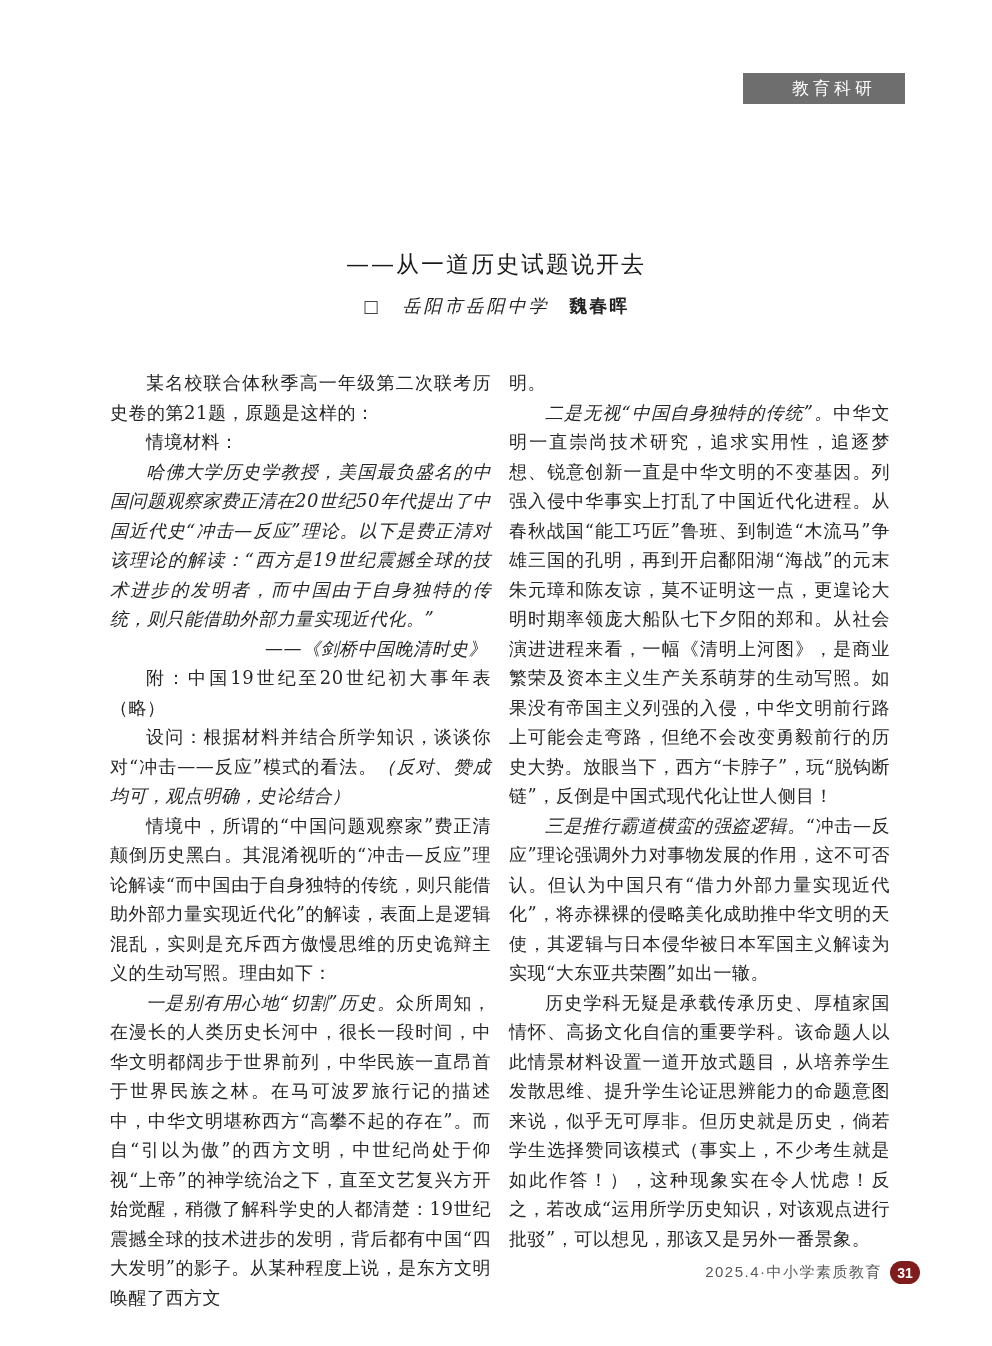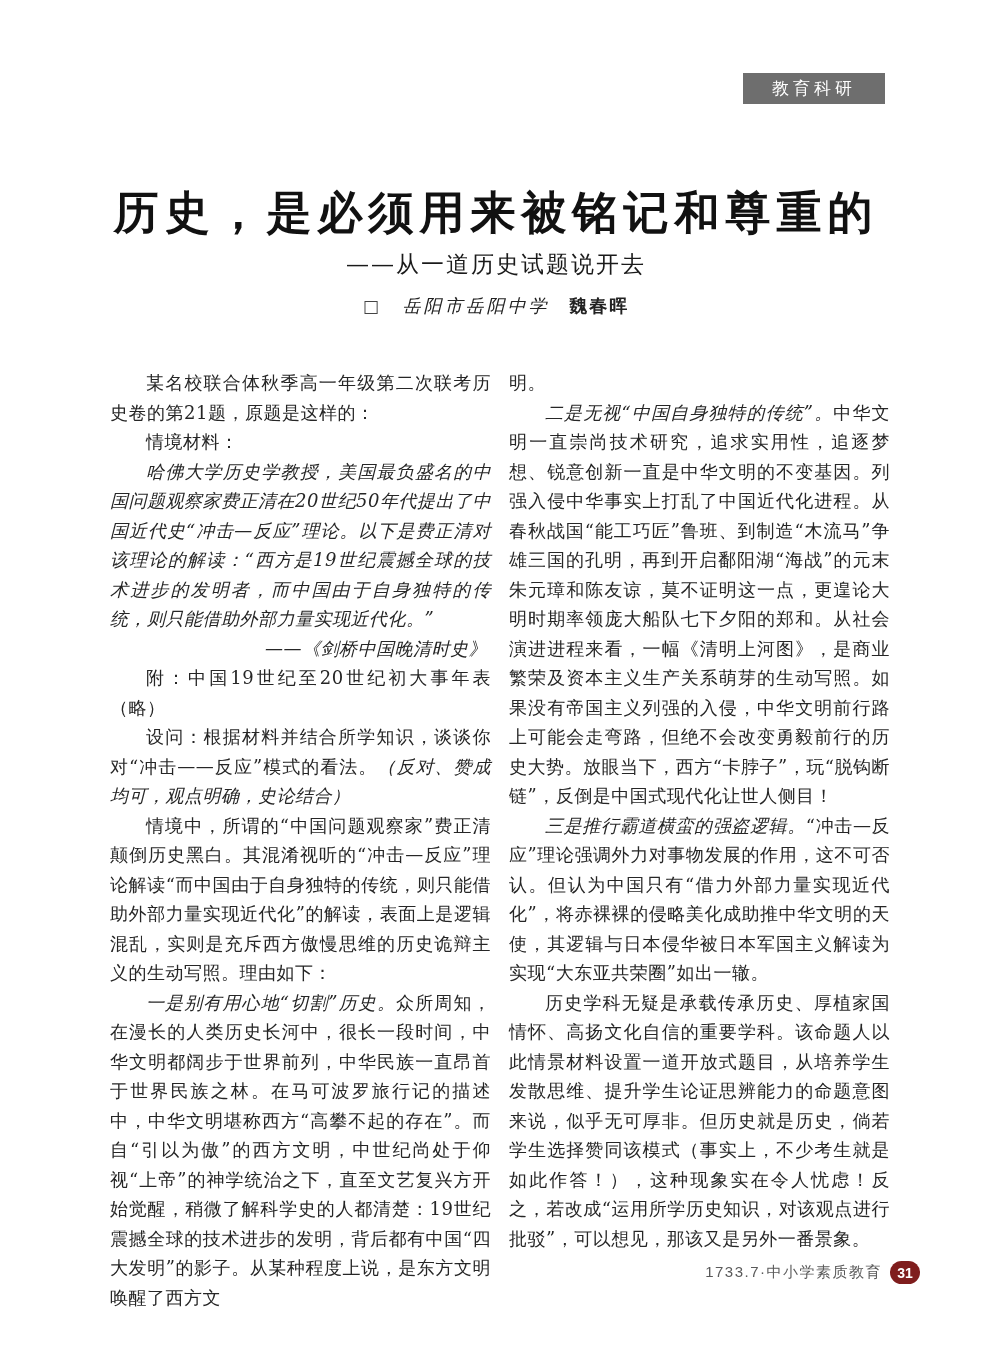--- a/index.html
+++ b/index.html
@@ -19,20 +19,21 @@
     width: 142px;
     height: 31px;
     background: #6e6e6e;
     color: #ffffff;
     font-family: "Liberation Sans", sans-serif;
     font-size: 17px;
     letter-spacing: 4px;
     display: flex;
     align-items: center;
     justify-content: center;
+    padding-left: 20px;
   }
   .title {
     position: absolute;
     top: 183px;
     left: 0;
     width: 100%;
     margin: 0;
     text-align: center;
     font-size: 45px;
     font-weight: 700;
@@ -123,21 +124,20 @@
     letter-spacing: 0;
   }
 </style>
 </head>
 <body>
 
 <div class="page">
 
   <div class="category-badge">教育科研</div>
 
-  <h1 class="title">历史，是必须用来被铭记和尊重的</h1>
 
   <div class="subtitle">——从一道历史试题说开去</div>
 
   <div class="byline">
     <span class="author-box">□</span>
     <span class="affiliation">岳阳市岳阳中学</span>
     <span class="author">魏春晖</span>
   </div>
 
   <div class="columns">
@@ -156,17 +156,17 @@
     <div class="col">
       <p>明。</p>
       <p class="indent"><span class="kai">二是无视“中国自身独特的传统”。</span><span>中华文明一直崇尚技术研究，追求实用性，追逐梦想、锐意创新一直是中华文明的不变基因。列强入侵中华事实上打乱了中国近代化进程。从春秋战国“能工巧匠”鲁班、到制造“木流马”争雄三国的孔明，再到开启鄱阳湖“海战”的元末朱元璋和陈友谅，莫不证明这一点，更遑论大明时期率领庞大船队七下夕阳的郑和。从社会演进进程来看，一幅《清明上河图》，是商业繁荣及资本主义生产关系萌芽的生动写照。如果没有帝国主义列强的入侵，中华文明前行路上可能会走弯路，但绝不会改变勇毅前行的历史大势。放眼当下，西方“卡脖子”，玩“脱钩断链”，反倒是中国式现代化让世人侧目！</span></p>
       <p class="indent"><span class="kai">三是推行霸道横蛮的强盗逻辑。</span><span>“冲击—反应”理论强调外力对事物发展的作用，这不可否认。但认为中国只有“借力外部力量实现近代化”，将赤裸裸的侵略美化成助推中华文明的天使，其逻辑与日本侵华被日本军国主义解读为实现“大东亚共荣圈”如出一辙。</span></p>
       <p class="indent">历史学科无疑是承载传承历史、厚植家国情怀、高扬文化自信的重要学科。该命题人以此情景材料设置一道开放式题目，从培养学生发散思维、提升学生论证思辨能力的命题意图来说，似乎无可厚非。但历史就是历史，倘若学生选择赞同该模式（事实上，不少考生就是如此作答！），这种现象实在令人忧虑！反之，若改成“运用所学历史知识，对该观点进行批驳”，可以想见，那该又是另外一番景象。</p>
     </div>
 
   </div>
 
   <div class="footer">
-    <span>1733.7·中小学素质教育</span>
+    <span>2025.4·中小学素质教育</span>
     <span class="page-num">31</span>
   </div>
 
 </div>
 
 </body></html>

